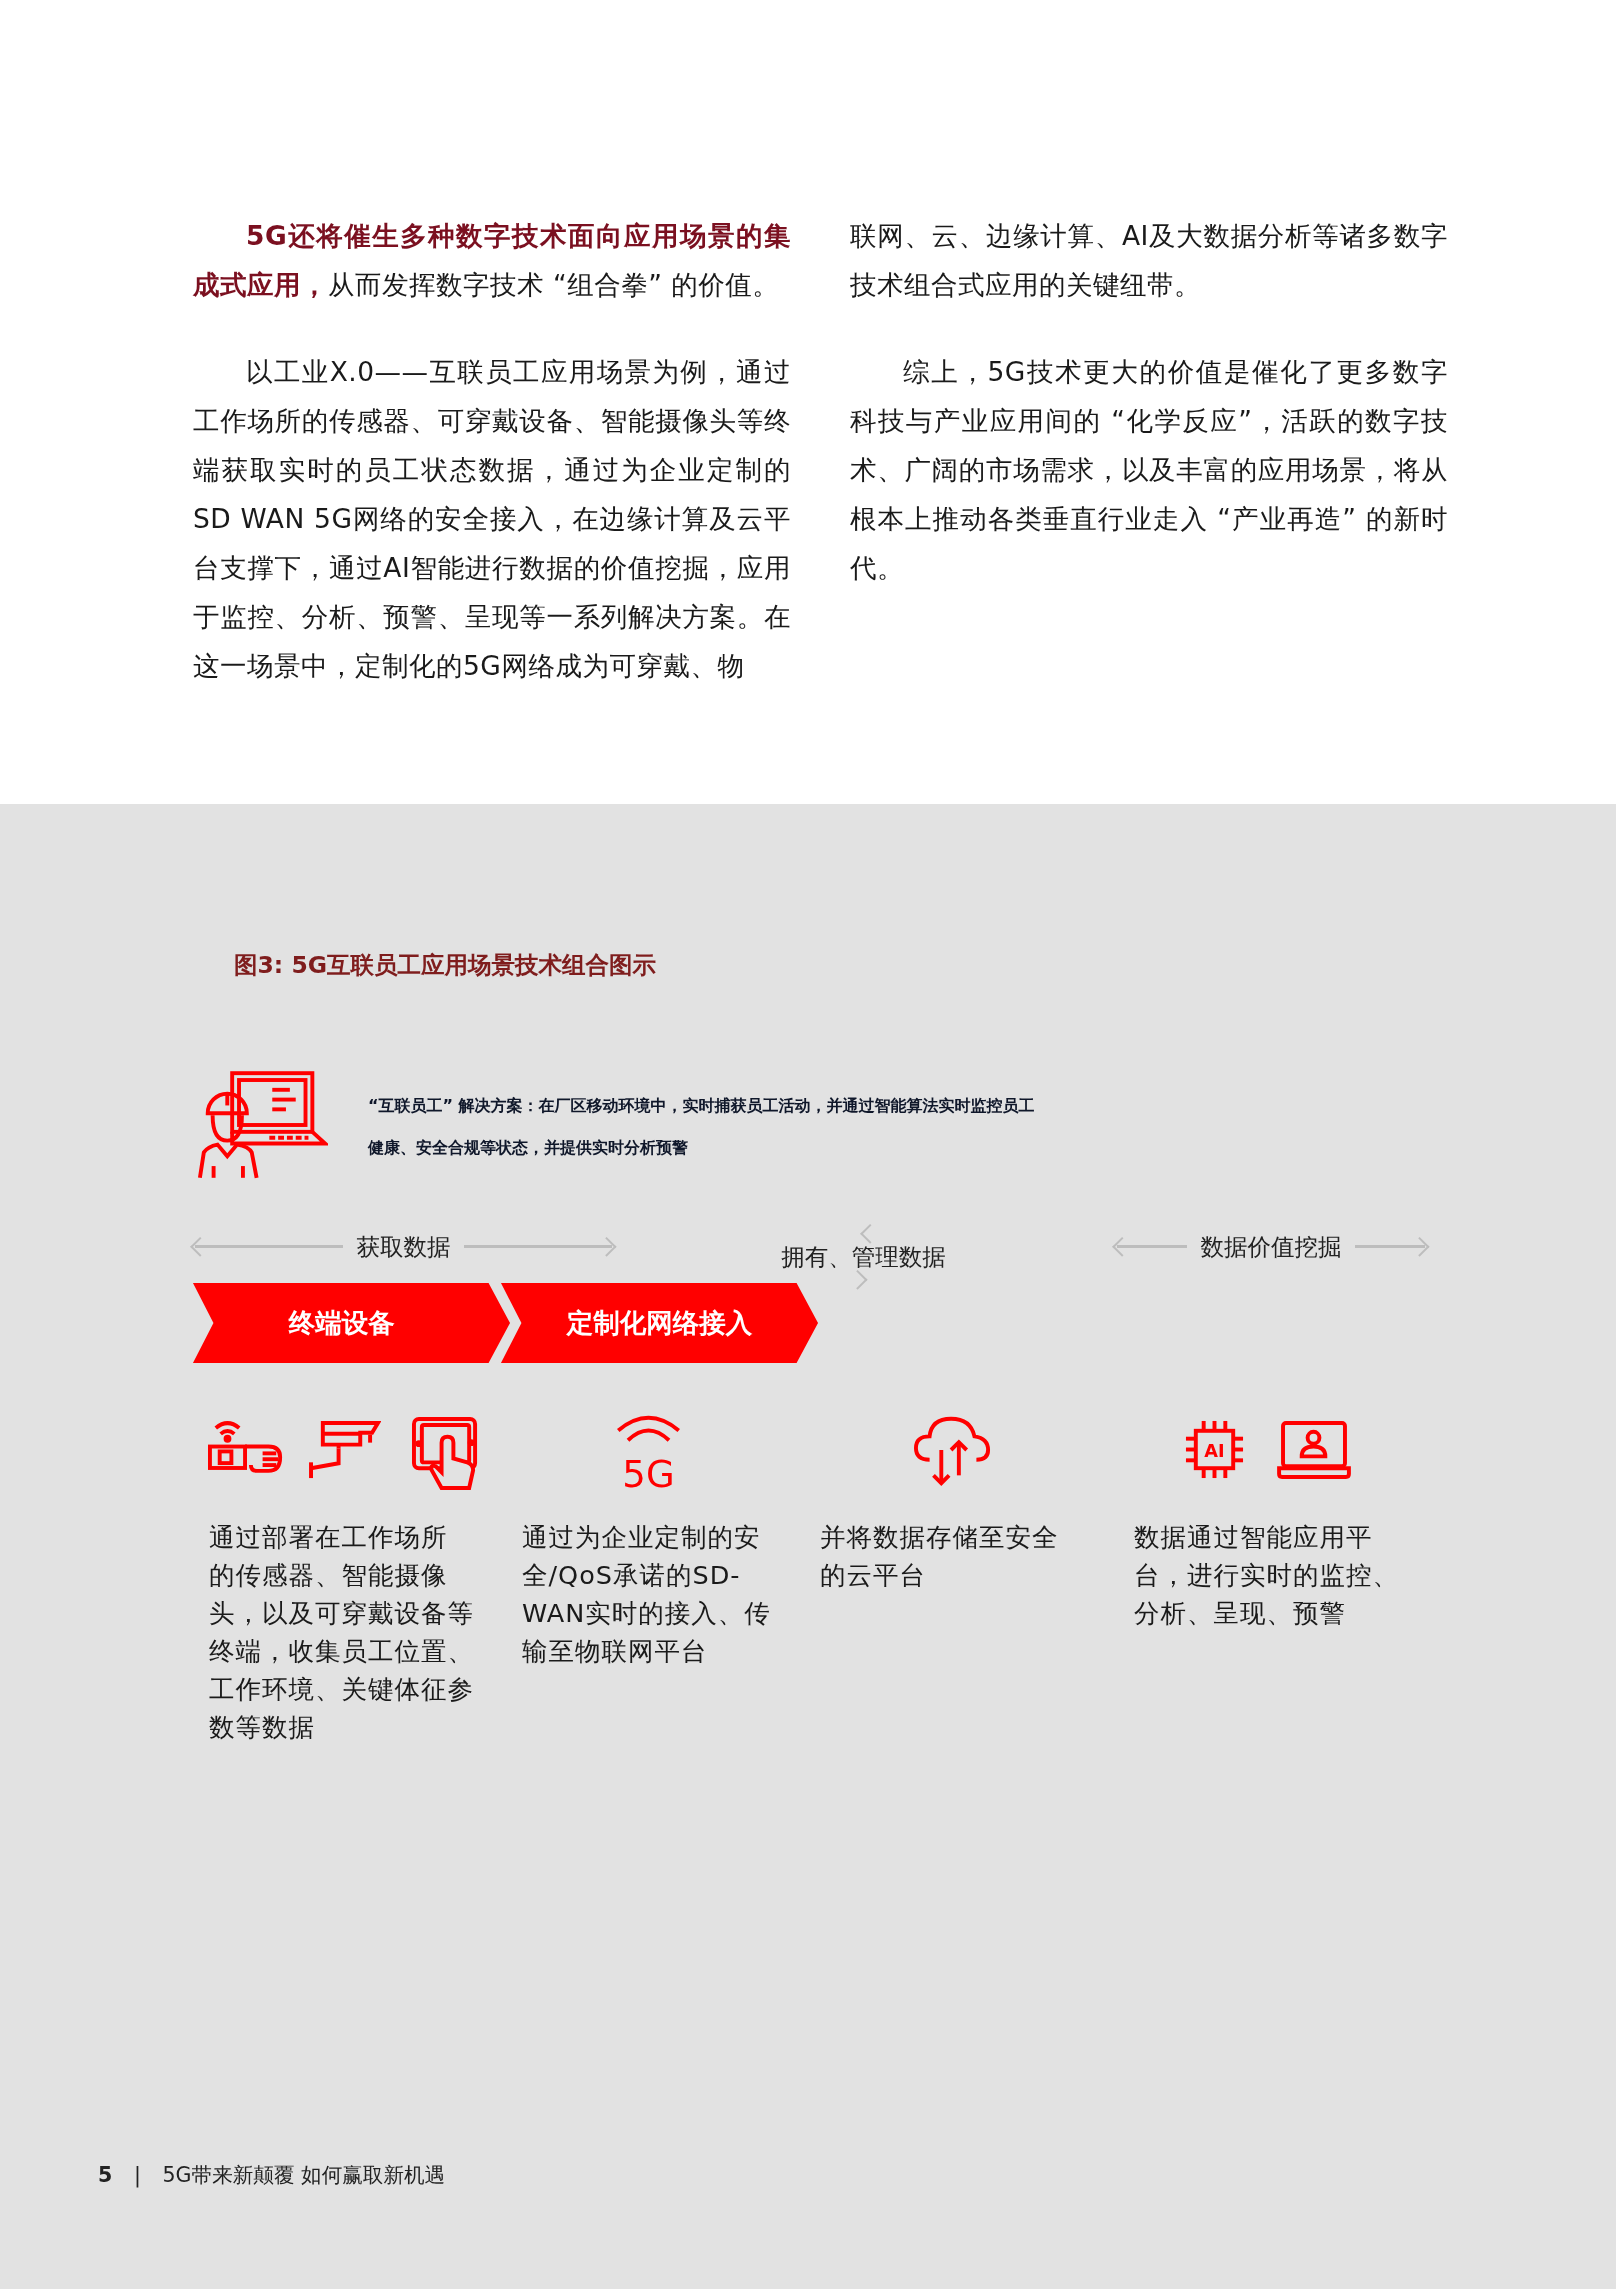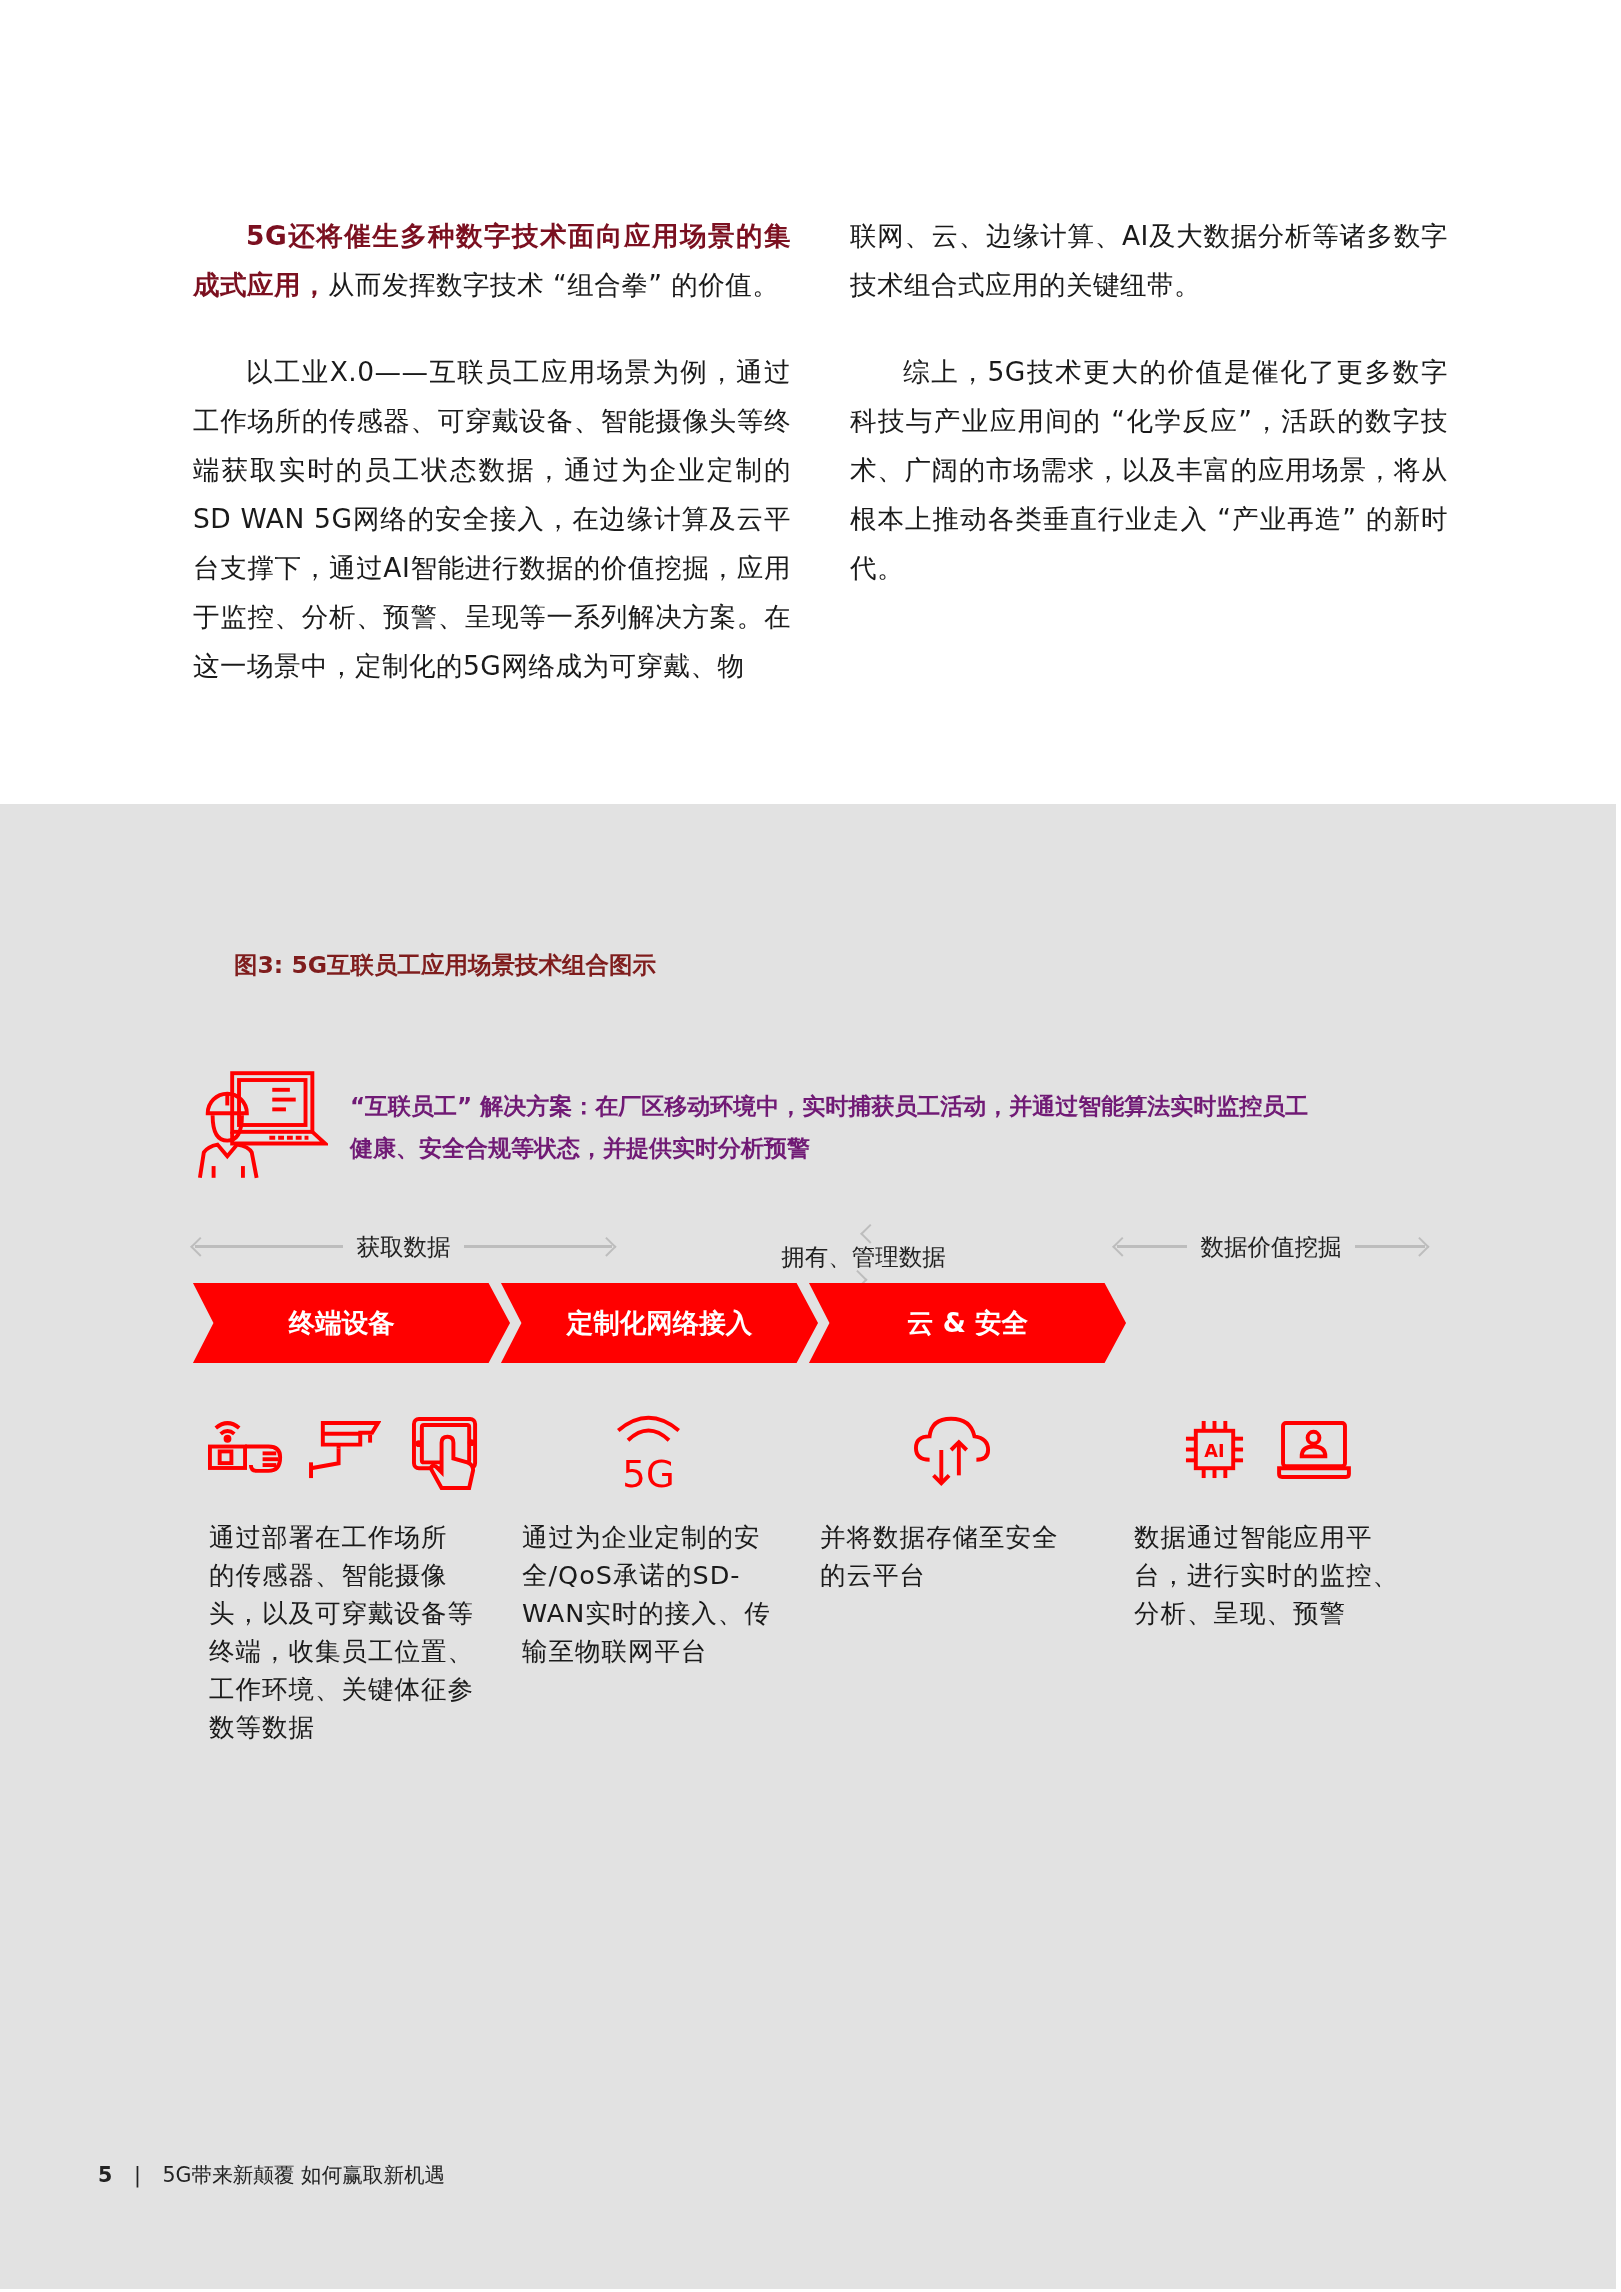--- a/index.html
+++ b/index.html
@@ -23,22 +23,22 @@
   .grey {
     position: absolute; left: 0; top: 804px; width: 1616px; height: 1485px;
     background: #e2e2e2;
   }
   .fig-title {
     position: absolute; left: 193px; top: 949px;
     font-size: 23.5px; font-weight: bold; color: #7f1d1d; margin-left: 41px;
   }
   .worker-icon { position: absolute; left: 196px; top: 1070px; width: 132px; height: 110px; }
   .solution {
-    position: absolute; left: 350px; top: 1085px; width: 1078px;
-    font-size: 23px; font-weight: bold; line-height: 42px; color: #701a75;
+    position: absolute; left: 368px; top: 1085px; width: 1078px;
+    font-size: 16px; font-weight: bold; line-height: 42px; color: #0f172a;
   }
   .phases { position: absolute; top: 1227px; left: 0; width: 1621px; height: 39px; }
   .phase { position: absolute; top: 0; height: 39px; display: flex; align-items: center; }
   .phase .line { flex: 1; height: 2.9px; background: #bdbdbd; position: relative; }
   .phase .lbl { font-size: 23.5px; color: #222; padding: 0 13.7px; white-space: nowrap; }
   .arrow-l, .arrow-r { width: 13.7px; height: 13.7px; border-top: 2.9px solid #bdbdbd; border-left: 2.9px solid #bdbdbd; box-sizing: border-box; flex: none; }
   .arrow-l { transform: rotate(-45deg); margin-right: -11.8px; }
   .arrow-r { transform: rotate(135deg); margin-left: -11.8px; }
 
   .chevrons { position: absolute; left: 0; top: 1283px; width: 1621px; height: 80px; }
@@ -127,26 +127,20 @@
     <svg width="319" height="80" viewBox="0 0 325 82">
         <polygon points="0,0 303,0 325,41 303,82 0,82 21,41" fill="#ff0000"></polygon>
       </svg>
     <div class="txt" style="padding-right:19.6px;box-sizing:border-box;">终端设备</div>
   </div>
   <div class="chev" style="left:500px;width:319px;">
     <svg width="319" height="80" viewBox="0 0 325 82">
         <polygon points="0,0 303,0 325,41 303,82 0,82 21,41" fill="#ff0000"></polygon>
       </svg>
     <div class="txt">定制化网络接入</div>
-  </div>
-  <div class="chev" style="left:808px;width:319px;">
-    <svg width="319" height="80" viewBox="0 0 325 82">
-        <polygon points="0,0 303,0 325,41 303,82 0,82 21,41" fill="#ff0000"></polygon>
-      </svg>
-    <div class="txt">云 &amp; 安全</div>
   </div>
 </div>
 
 <svg class="icon" style="left:208px;top:1416px;" width="78" height="64" viewBox="0 0 80 65" fill="none" stroke="#ff0000" stroke-width="4">
   <path d="M8 12 Q20 2 32 12"></path>
     <path d="M13 18 Q20 12 27 18"></path>
     <circle cx="20" cy="23" r="2" fill="#ff0000"></circle>
   <rect x="2" y="31" width="36" height="22"></rect>
     <rect x="12" y="36" width="12" height="12"></rect>
   <path d="M38 31 L62 31 Q74 31 74 42 Q74 56 62 56 L50 56 Q44 56 44 50"></path>

